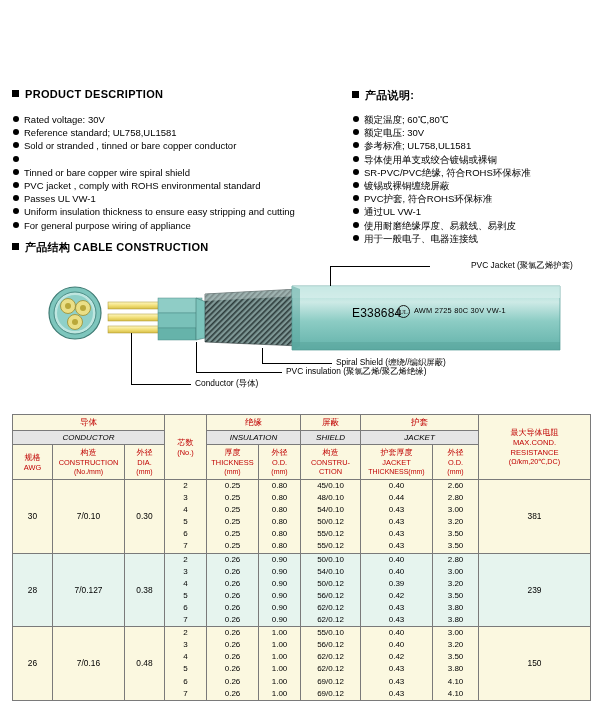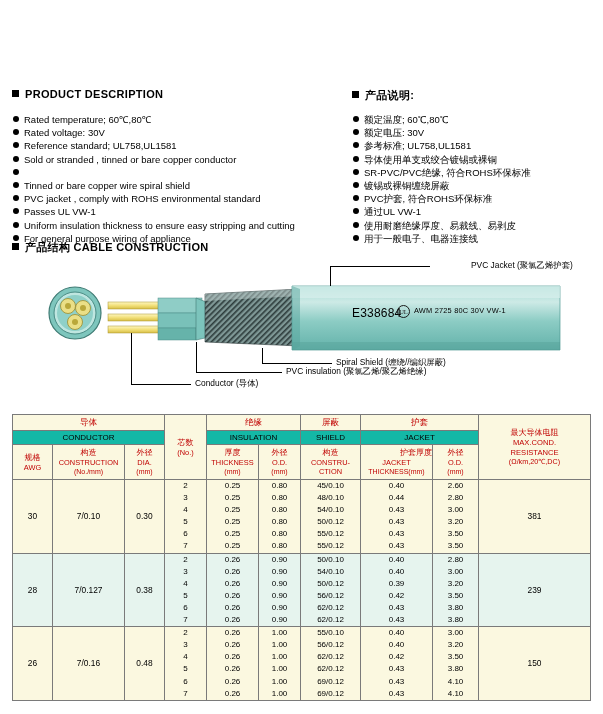--- a/index.html
+++ b/index.html
@@ -96,24 +96,25 @@
     padding: 0;
     font-weight: normal;
   }
   .hdr-cn {
     background: #fbf8e0;
     color: #c00000;
     font-size: 8.6px;
     height: 15px;
   }
   .hdr-en {
-    background: #14b8a6;
+    background: #e5e5e5;
     color: #000;
     font-size: 8px;
     height: 13px;
+    font-style: italic;
   }
   .hdr-red {
     background: #fbf8e0;
     color: #c00000;
     font-size: 8px;
   }
   .grp-a { background: #fbf8e0; }
   .grp-b { background: #e6f4ee; }
   .cellstack {
     display: block;
@@ -130,21 +131,20 @@
 <div class="page">
 
   <div class="sect-head" style="left:12px; top:88px;">
     <span class="sq"></span><span>PRODUCT DESCRIPTION</span>
   </div>
   <div class="sect-head" style="left:352px; top:88px;">
     <span class="sq"></span><span>产品说明:</span>
   </div>
 
   <div class="bullets" id="desc-en" style="left:13px; top:113px;">
-      <span class="row"><span class="dot"></span><span>Rated temperature; 60℃,80℃</span></span>
       <span class="row"><span class="dot"></span><span>Rated voltage: 30V</span></span>
       <span class="row"><span class="dot"></span><span>Reference standard; UL758,UL1581</span></span>
       <span class="row"><span class="dot"></span><span>Sold or stranded , tinned or bare copper conductor</span></span>
       <span class="row"><span class="dot"></span></span>
       <span class="row"><span class="dot"></span><span>Tinned or bare copper wire spiral shield</span></span>
       <span class="row"><span class="dot"></span><span>PVC jacket , comply with ROHS environmental standard</span></span>
       <span class="row"><span class="dot"></span><span>Passes UL VW-1</span></span>
       <span class="row"><span class="dot"></span><span>Uniform insulation thickness to ensure easy stripping and cutting</span></span>
       <span class="row"><span class="dot"></span><span>For general purpose wiring of appliance</span></span>
     </div>
@@ -320,21 +320,21 @@
           <td class="hdr-red" style="height:34px;">
             <div style="color:#c00000;font-size:8px;line-height:10px;">外径</div>
             <div style="font-size:7.4px;line-height:9px;">O.D.</div>
             <div style="font-size:7px;line-height:9px;">(mm)</div>
           </td>
           <td class="hdr-red" style="height:34px;">
             <div style="color:#c00000;font-size:8px;line-height:10px;">构造</div>
             <div style="font-size:7.4px;line-height:9px;">CONSTRU-<br>CTION</div>
           </td>
           <td class="hdr-red" style="height:34px;">
-            <div style="color:#c00000;font-size:8px;line-height:10px;text-align:right;">护套厚度</div>
+            <div style="color:#c00000;font-size:8px;line-height:10px;">护套厚度</div>
             <div style="font-size:7.4px;line-height:9px;">JACKET</div>
             <div style="font-size:7px;line-height:9px;">THICKNESS(mm)</div>
           </td>
           <td class="hdr-red" style="height:34px;">
             <div style="color:#c00000;font-size:8px;line-height:10px;">外径</div>
             <div style="font-size:7.4px;line-height:9px;">O.D.</div>
             <div style="font-size:7px;line-height:9px;">(mm)</div>
           </td>
         </tr>
         <tr>

